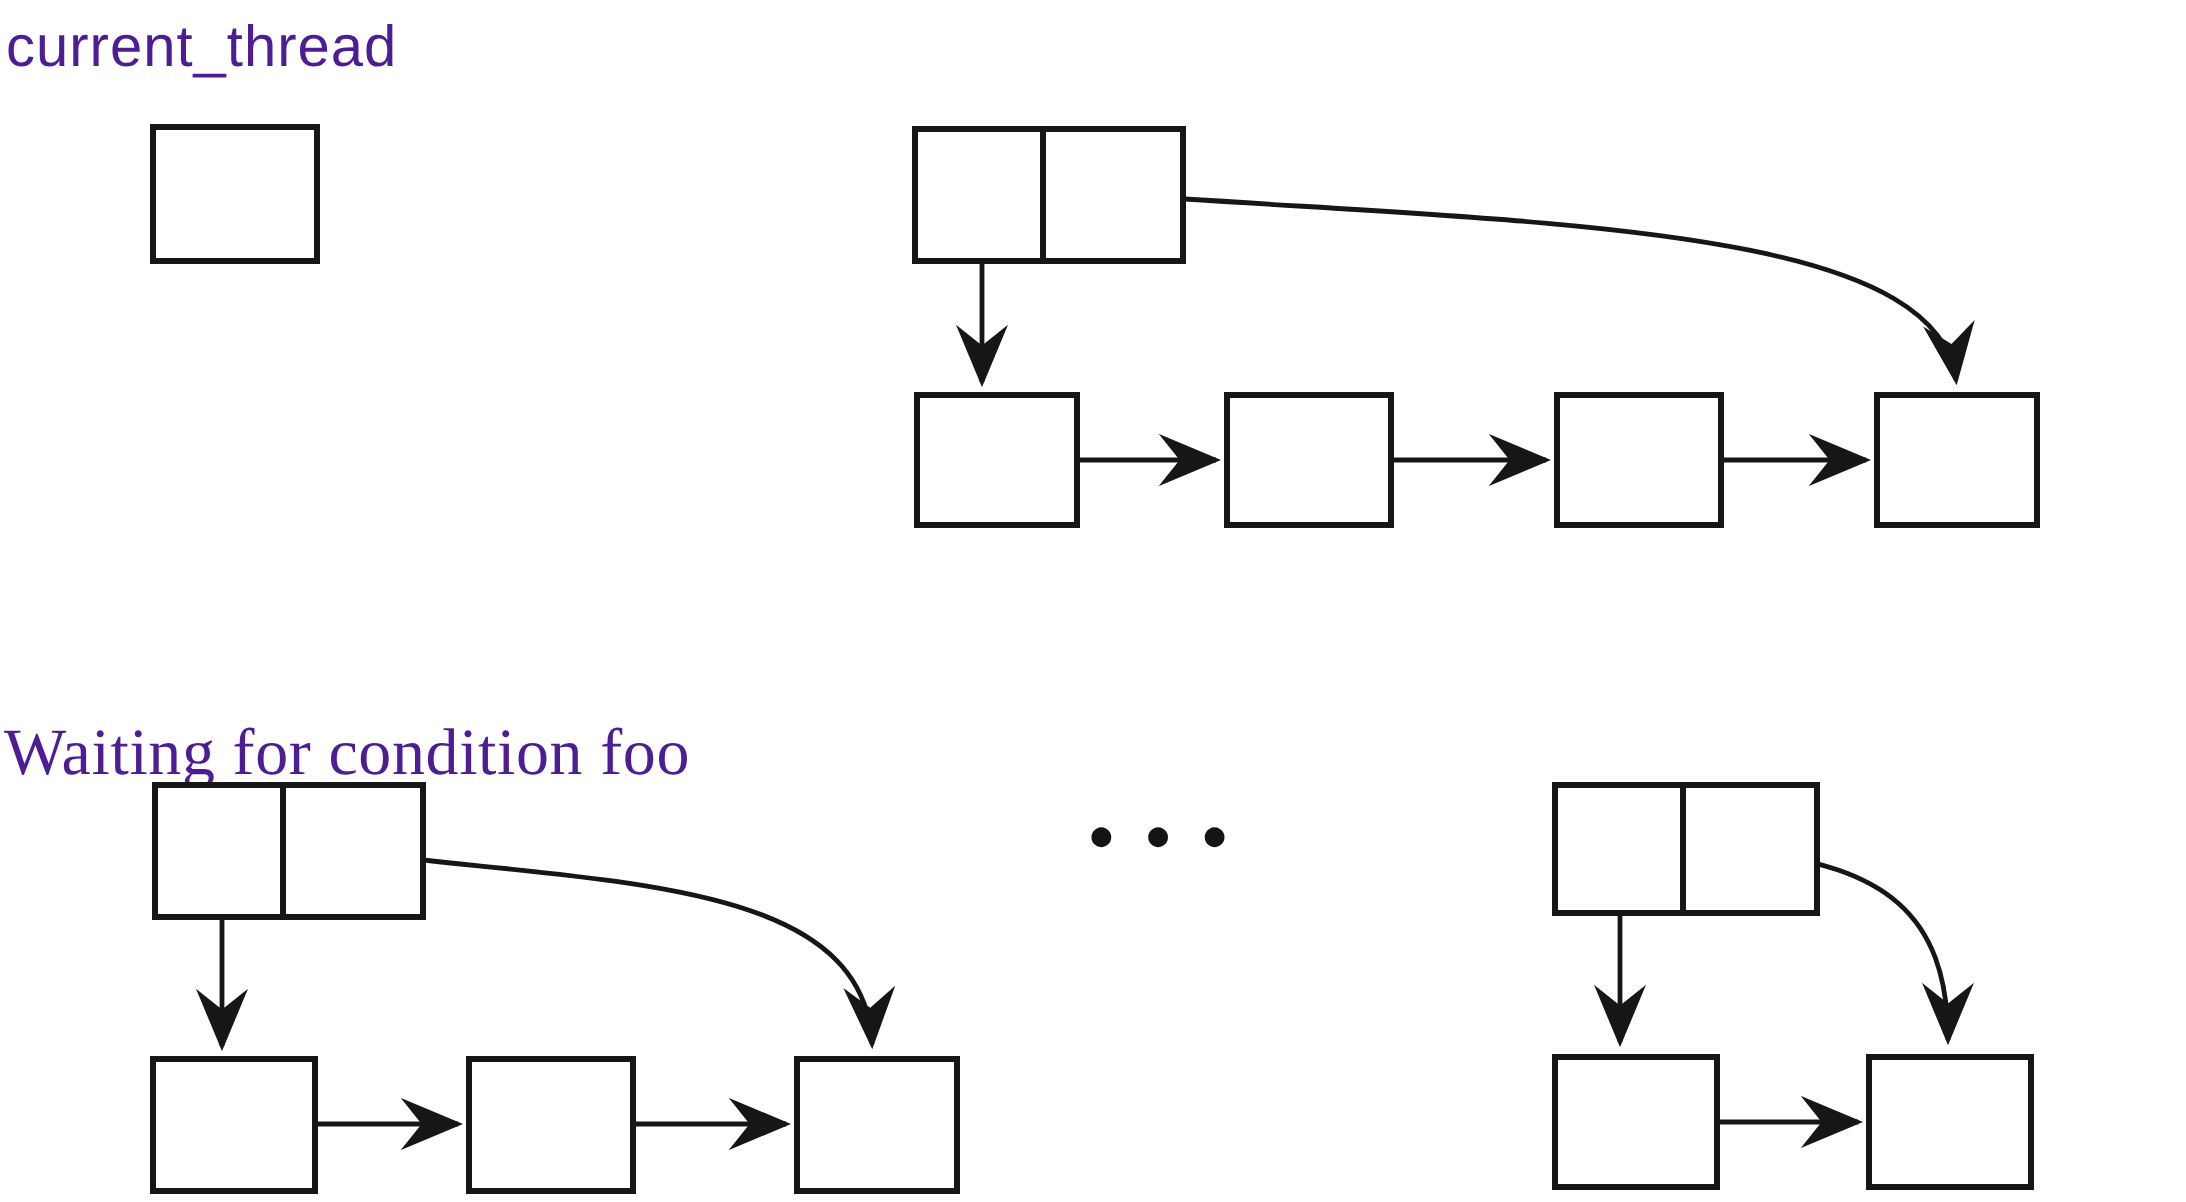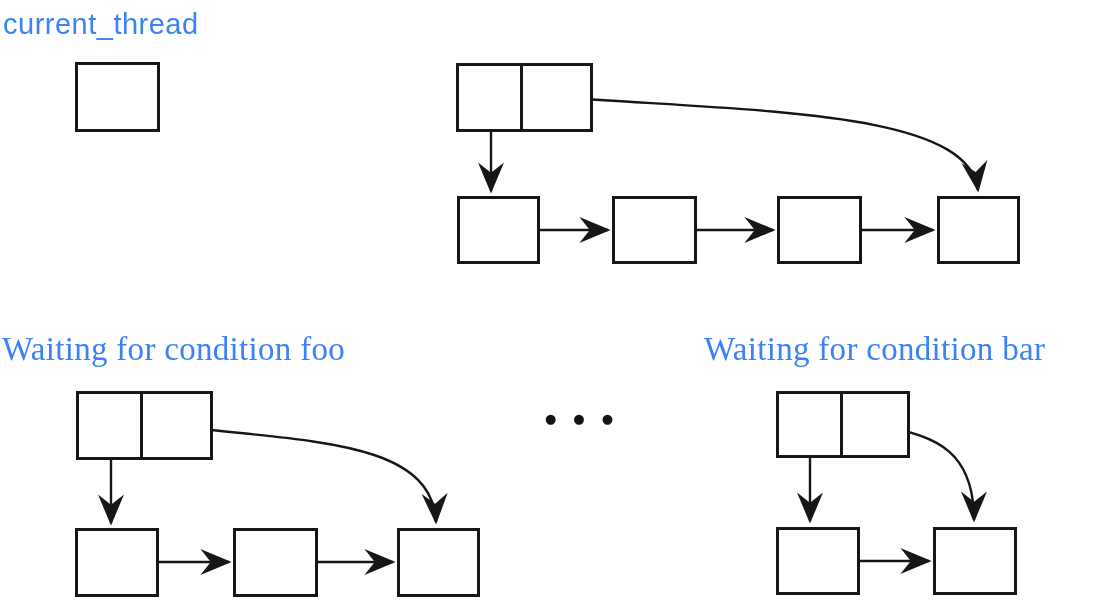--- a/index.html
+++ b/index.html
@@ -4,23 +4,23 @@
 <style>
   html,body{margin:0;padding:0;background:#ffffff;}
   .canvas{
     position:relative;
     width:1093px;height:601px;
     background:#ffffff;
     overflow:hidden;
     font-family:"Liberation Sans",sans-serif;
   }
   .overlay{position:absolute;left:0;top:0;width:1093px;height:601px;pointer-events:none;}
-  .label{position:absolute;color:#3b82f6;white-space:nowrap;line-height:1;}
+  .label{position:absolute;color:#4c1d95;white-space:nowrap;line-height:1;}
   .label.sans{font-family:"Liberation Sans",sans-serif;font-size:29px;letter-spacing:0.5px;}
-  .label.serif{font-family:"Liberation Serif","DejaVu Serif",serif;font-size:33px;letter-spacing:0.3px;}
+  .label.serif{font-family:"Liberation Serif","DejaVu Serif",serif;font-size:33px;letter-spacing:0.3px;margin-top:28px;}
   .box{
     position:absolute;
     border:3px solid #161616;
     background:#ffffff;
     box-sizing:border-box;
   }
   .head{display:flex;}
   .cell-l{
     width:64px;height:100%;
     border-right:3px solid #161616;
@@ -59,21 +59,20 @@
     <line x1="159" y1="562" x2="229" y2="562" stroke="#161616" stroke-width="2.4" marker-end="url(#arrow)"></line>
     <line x1="318" y1="562" x2="393" y2="562" stroke="#161616" stroke-width="2.4" marker-end="url(#arrow)"></line>
 
     <line x1="810" y1="426" x2="810" y2="521" stroke="#161616" stroke-width="2.4" marker-end="url(#arrow)"></line>
     <path d="M877,426 C940,434 974,455 974,520" fill="none" stroke="#161616" stroke-width="2.4" marker-end="url(#arrow)"></path>
     <line x1="860" y1="561" x2="929" y2="561" stroke="#161616" stroke-width="2.4" marker-end="url(#arrow)"></line>
   </svg>
 
   <div class="label sans" style="left:3px;top:10px">current_thread</div>
   <div class="label serif" style="left:2px;top:333px">Waiting for condition foo</div>
-  <div class="label serif" style="left:704px;top:333px">Waiting for condition bar</div>
 
   <div class="box" style="left:75px;top:62px;width:85px;height:70px"></div>
 
   <div class="box head" style="left:456px;top:63px;width:137px;height:69px">
     <div class="cell-l"></div>
     <div class="cell-r"></div>
   </div>
 
   <div class="box" style="left:457px;top:196px;width:83px;height:68px"></div>
   <div class="box" style="left:612px;top:196px;width:85px;height:68px"></div>

